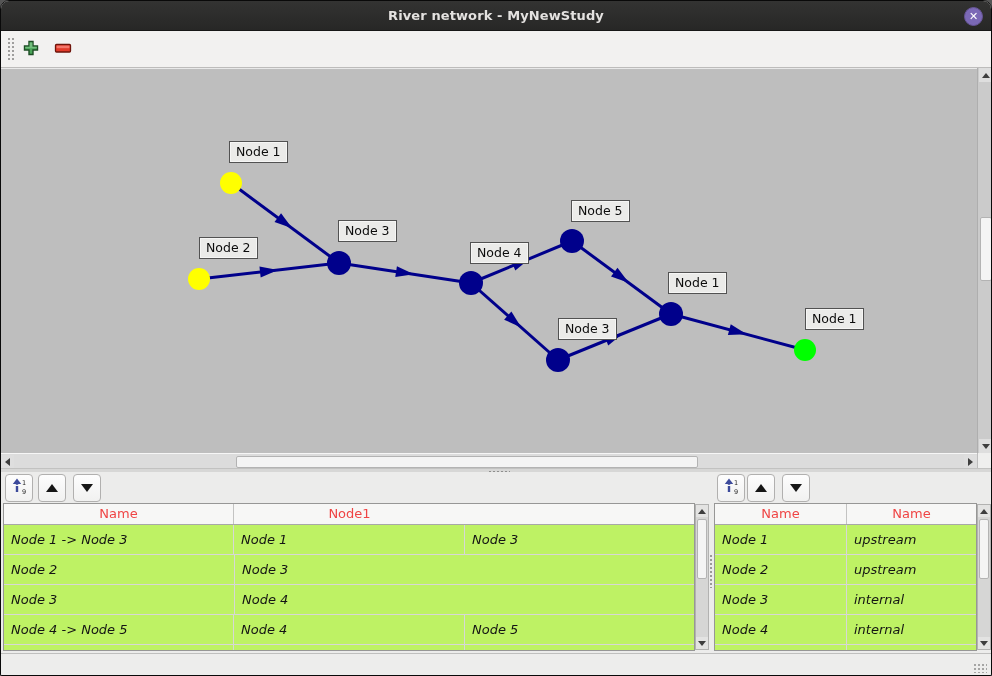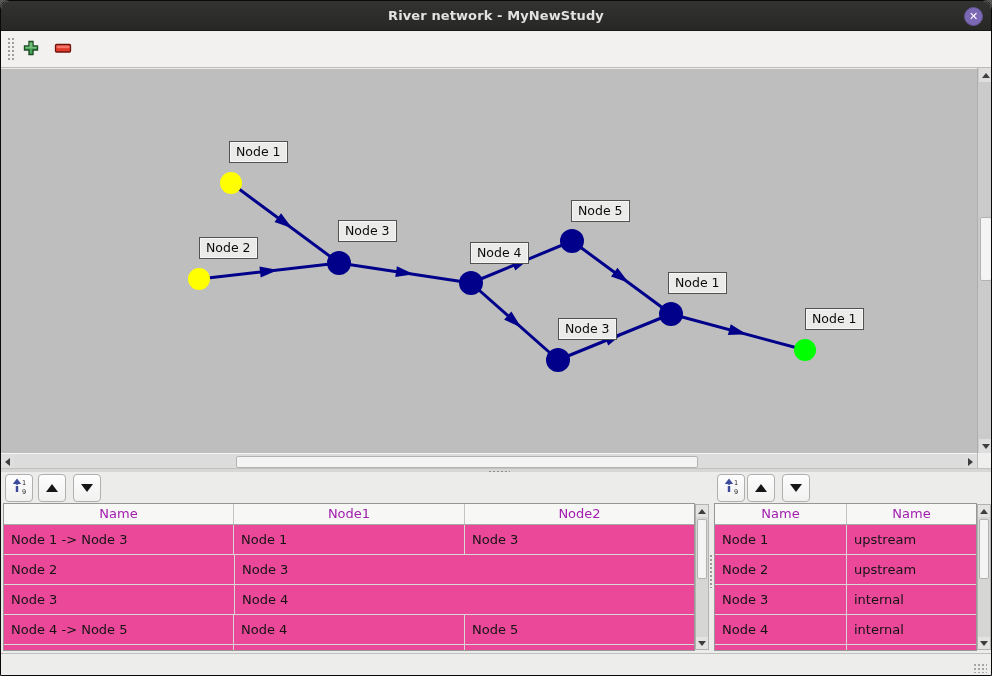--- a/index.html
+++ b/index.html
@@ -62,23 +62,23 @@
   #panel { position:absolute; left:0; top:471px; width:100%; height:181px; background:#ececeb; }
   .tbtn { position:absolute; top:2px; width:28px; height:28px; border:1px solid #b1b0af; border-radius:4px;
     background:linear-gradient(#fdfdfd,#f1f1f0); display:flex; align-items:center; justify-content:center; cursor:pointer; }
   .tri-up-big { width:0;height:0;border-left:6px solid transparent;border-right:6px solid transparent;border-bottom:8px solid #161616; }
   .tri-down-big { width:0;height:0;border-left:6px solid transparent;border-right:6px solid transparent;border-top:8px solid #161616; }
 
   .table-wrap { position:absolute; top:31px; background:#fff; border:1px solid #979796; }
   #reaches-wrap { left:2px; width:692px; height:148px; }
   #nodes-wrap   { left:713px; width:263px; height:148px; }
   .thead { display:flex; height:21px; background:#f7f7f6; border-bottom:1px solid #a8a8a7; }
-  .th { font-size:13px; color:#a21caf; text-align:center; line-height:20px; border-right:1px solid #c3c3c2; overflow:hidden; }
+  .th { font-size:13px; color:#ef4444; text-align:center; line-height:20px; border-right:1px solid #c3c3c2; overflow:hidden; }
   .th:last-child { border-right:none; }
-  .trow { display:flex; height:30px; border-bottom:1px solid #d7d7d6; background:#ec4899; }
+  .trow { display:flex; height:30px; border-bottom:1px solid #d7d7d6; background:#bef264;font-style:italic; }
   .td { font-size:13px; color:#141414; line-height:29px; padding-left:7px; border-right:1px solid #d7d7d6;
     overflow:hidden; white-space:nowrap; }
   .td:last-child { border-right:none; }
   .trow.sliver { height:5px; border-bottom:none; }
   .trow.sliver .td { line-height:5px; }
 
   .tbl-vsb { position:absolute; top:32px; width:14px; height:146px; background:#d6d6d5; border:1px solid #b2b2b1; }
   #reaches-vsb { left:694px; } #nodes-vsb { left:976px; }
   .tbl-vsb .sb-btn { left:0; width:12px; height:12px; background:#e3e3e2; }
   .tbl-vsb .sb-btn.up { top:0; } .tbl-vsb .sb-btn.down { bottom:0; }
@@ -220,21 +220,20 @@
         <div class="tri-up-big"></div>
       </button>
     <button class="tbtn" style="left:781px">
         <div class="tri-down-big"></div>
       </button>
 
     <div id="reaches-wrap" class="table-wrap">
       <div class="thead" id="reaches-head">
           <div class="th" style="width: 230px;">Name</div>
           <div class="th" style="width: 231px;">Node1</div>
-          <div class="th" style="width: 229px;">Node2</div>
         </div>
       <div id="reaches-body">
           <div class="trow">
             <div class="td" style="width: 230px;">Node 1 -&gt; Node 3</div>
             <div class="td" style="width: 231px;">Node 1</div>
             <div class="td" style="width: 229px;">Node 3</div>
           </div>
           <div class="trow">
             <div class="td" style="width: 231px;">Node 2</div>
             <div class="td" style="width: 229px;">Node 3</div>

